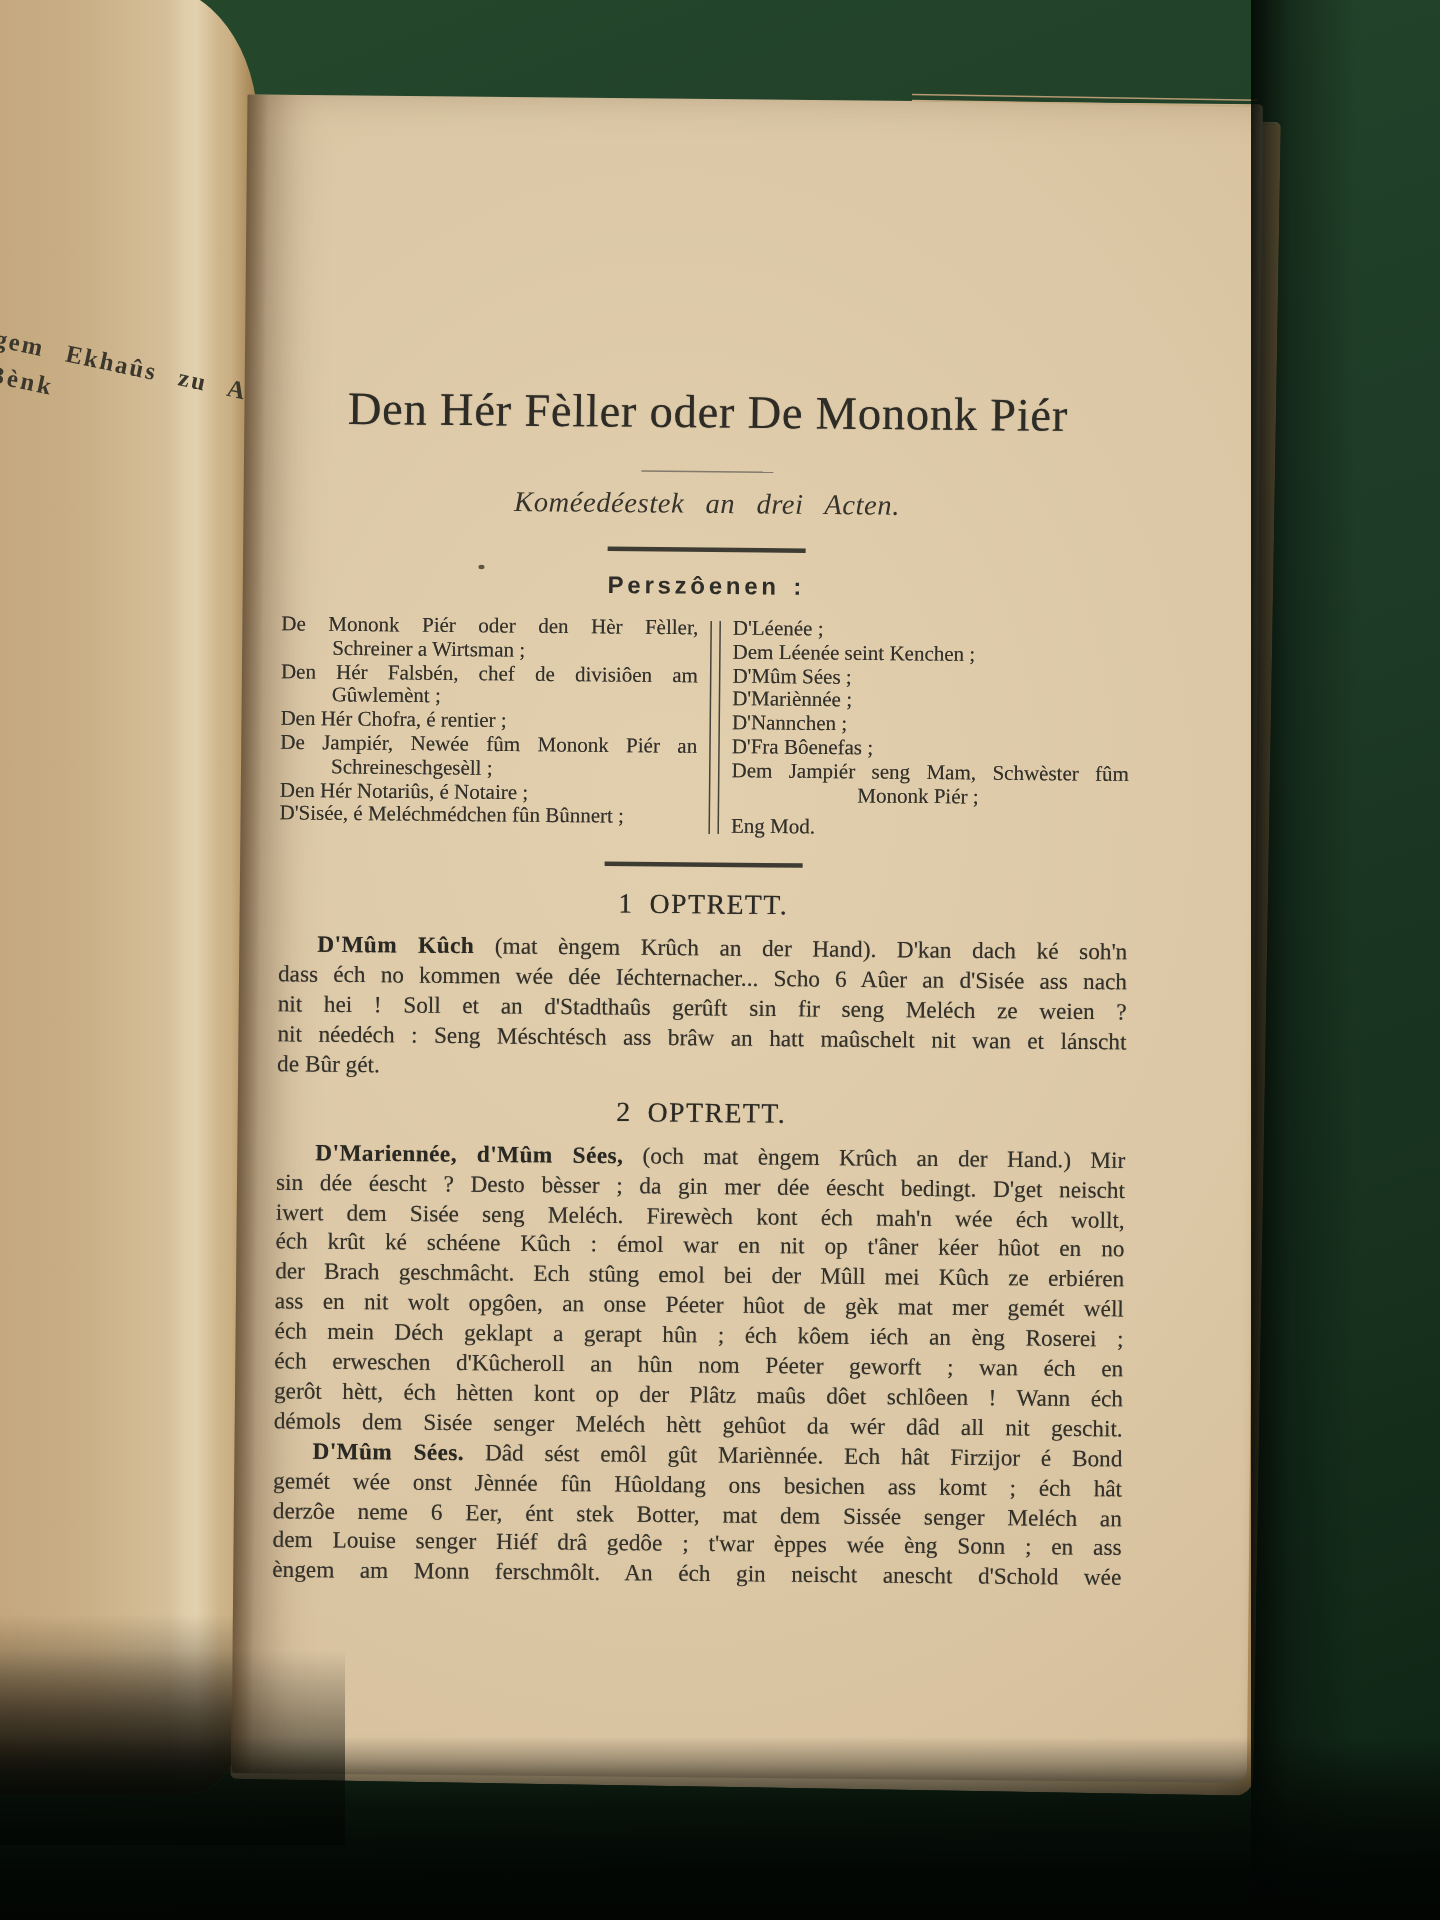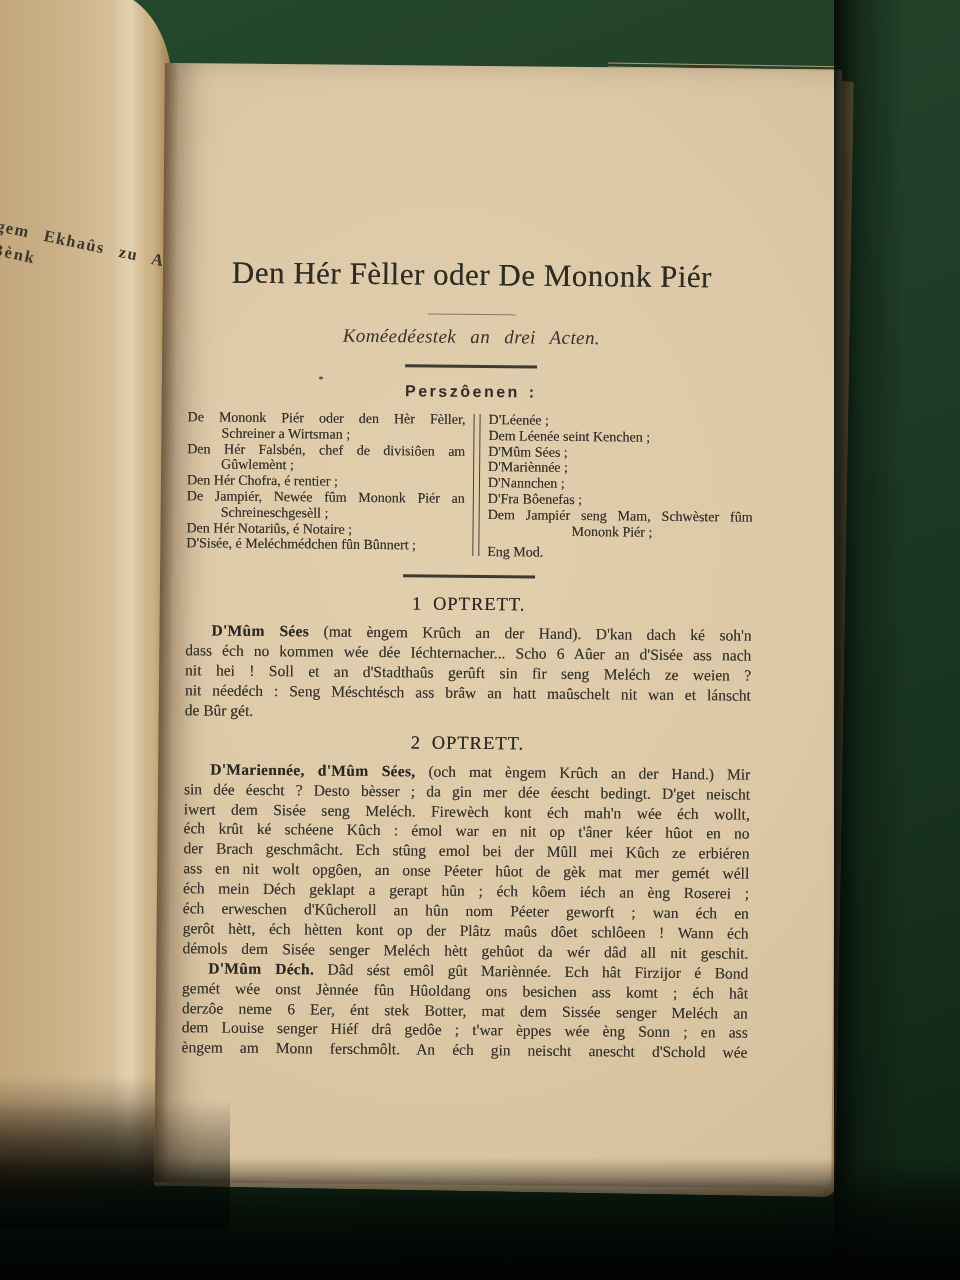--- a/index.html
+++ b/index.html
@@ -129,42 +129,42 @@
             <div class="line j">Dem Jampiér seng Mam, Schwèster fûm</div>
             <div class="line ind2">Mononk Piér ;</div>
             <div class="line gap">Eng Mod.</div>
           </div>
       </div>
 
       <div class="rule thick t2"></div>
 
       <div class="scene-heading sh1">1 OPTRETT.</div>
       <div class="para p1">
-          <div class="line first j"><b>D'Mûm Sées</b> (mat èngem Krûch an der Hand). D'kan dach ké soh'n</div>
+          <div class="line first j"><b>D'Mûm Kûch</b> (mat èngem Krûch an der Hand). D'kan dach ké soh'n</div>
           <div class="line j">dass éch no kommen wée dée Iéchternacher... Scho 6 Aûer an d'Sisée ass nach</div>
           <div class="line j">nit hei ! Soll et an d'Stadthaûs gerûft sin fir seng Meléch ze weien ?</div>
           <div class="line j">nit néedéch : Seng Méschtésch ass brâw an hatt maûschelt nit wan et lánscht</div>
           <div class="line">de Bûr gét.</div>
         </div>
 
       <div class="scene-heading sh2">2 OPTRETT.</div>
       <div class="para p2">
           <div class="line first j"><b>D'Mariennée, d'Mûm Sées,</b> (och mat èngem Krûch an der Hand.) Mir</div>
           <div class="line j">sin dée éescht ? Desto bèsser ; da gin mer dée éescht bedingt. D'get neischt</div>
           <div class="line j">iwert dem Sisée seng Meléch.  Firewèch kont éch mah'n wée éch wollt,</div>
           <div class="line j">éch krût ké schéene Kûch : émol war en nit op t'âner kéer hûot en no</div>
           <div class="line j">der Brach geschmâcht. Ech stûng emol bei der Mûll mei Kûch ze erbiéren</div>
           <div class="line j">ass en nit wolt opgôen, an onse Péeter hûot de gèk mat mer gemét wéll</div>
           <div class="line j">éch mein Déch geklapt a gerapt hûn ;  éch kôem iéch an èng Roserei ;</div>
           <div class="line j">éch erweschen d'Kûcheroll an hûn nom Péeter geworft ;  wan éch en</div>
           <div class="line j">gerôt hètt, éch hètten kont op der Plâtz maûs dôet schlôeen ! Wann éch</div>
           <div class="line j">démols dem Sisée senger Meléch hètt gehûot da wér dâd all nit geschit.</div>
         </div>
       <div class="para">
-          <div class="line first j"><b>D'Mûm Déch.</b> Dâd sést emôl gût Mariènnée. Ech hât Firzijor é Bond</div>
+          <div class="line first j"><b>D'Mûm Sées.</b> Dâd sést emôl gût Mariènnée. Ech hât Firzijor é Bond</div>
           <div class="line j">gemét wée onst Jènnée fûn Hûoldang ons besichen ass komt ; éch hât</div>
           <div class="line j">derzôe neme 6 Eer, ént stek Botter, mat dem Sissée senger Meléch an</div>
           <div class="line j">dem Louise senger Hiéf drâ gedôe ; t'war èppes wée èng Sonn ; en ass</div>
           <div class="line j">èngem am Monn ferschmôlt. An éch gin neischt anescht d'Schold wée</div>
         </div>
 
     </div>
   </div>
 
   <div class="right-shadow"></div>

